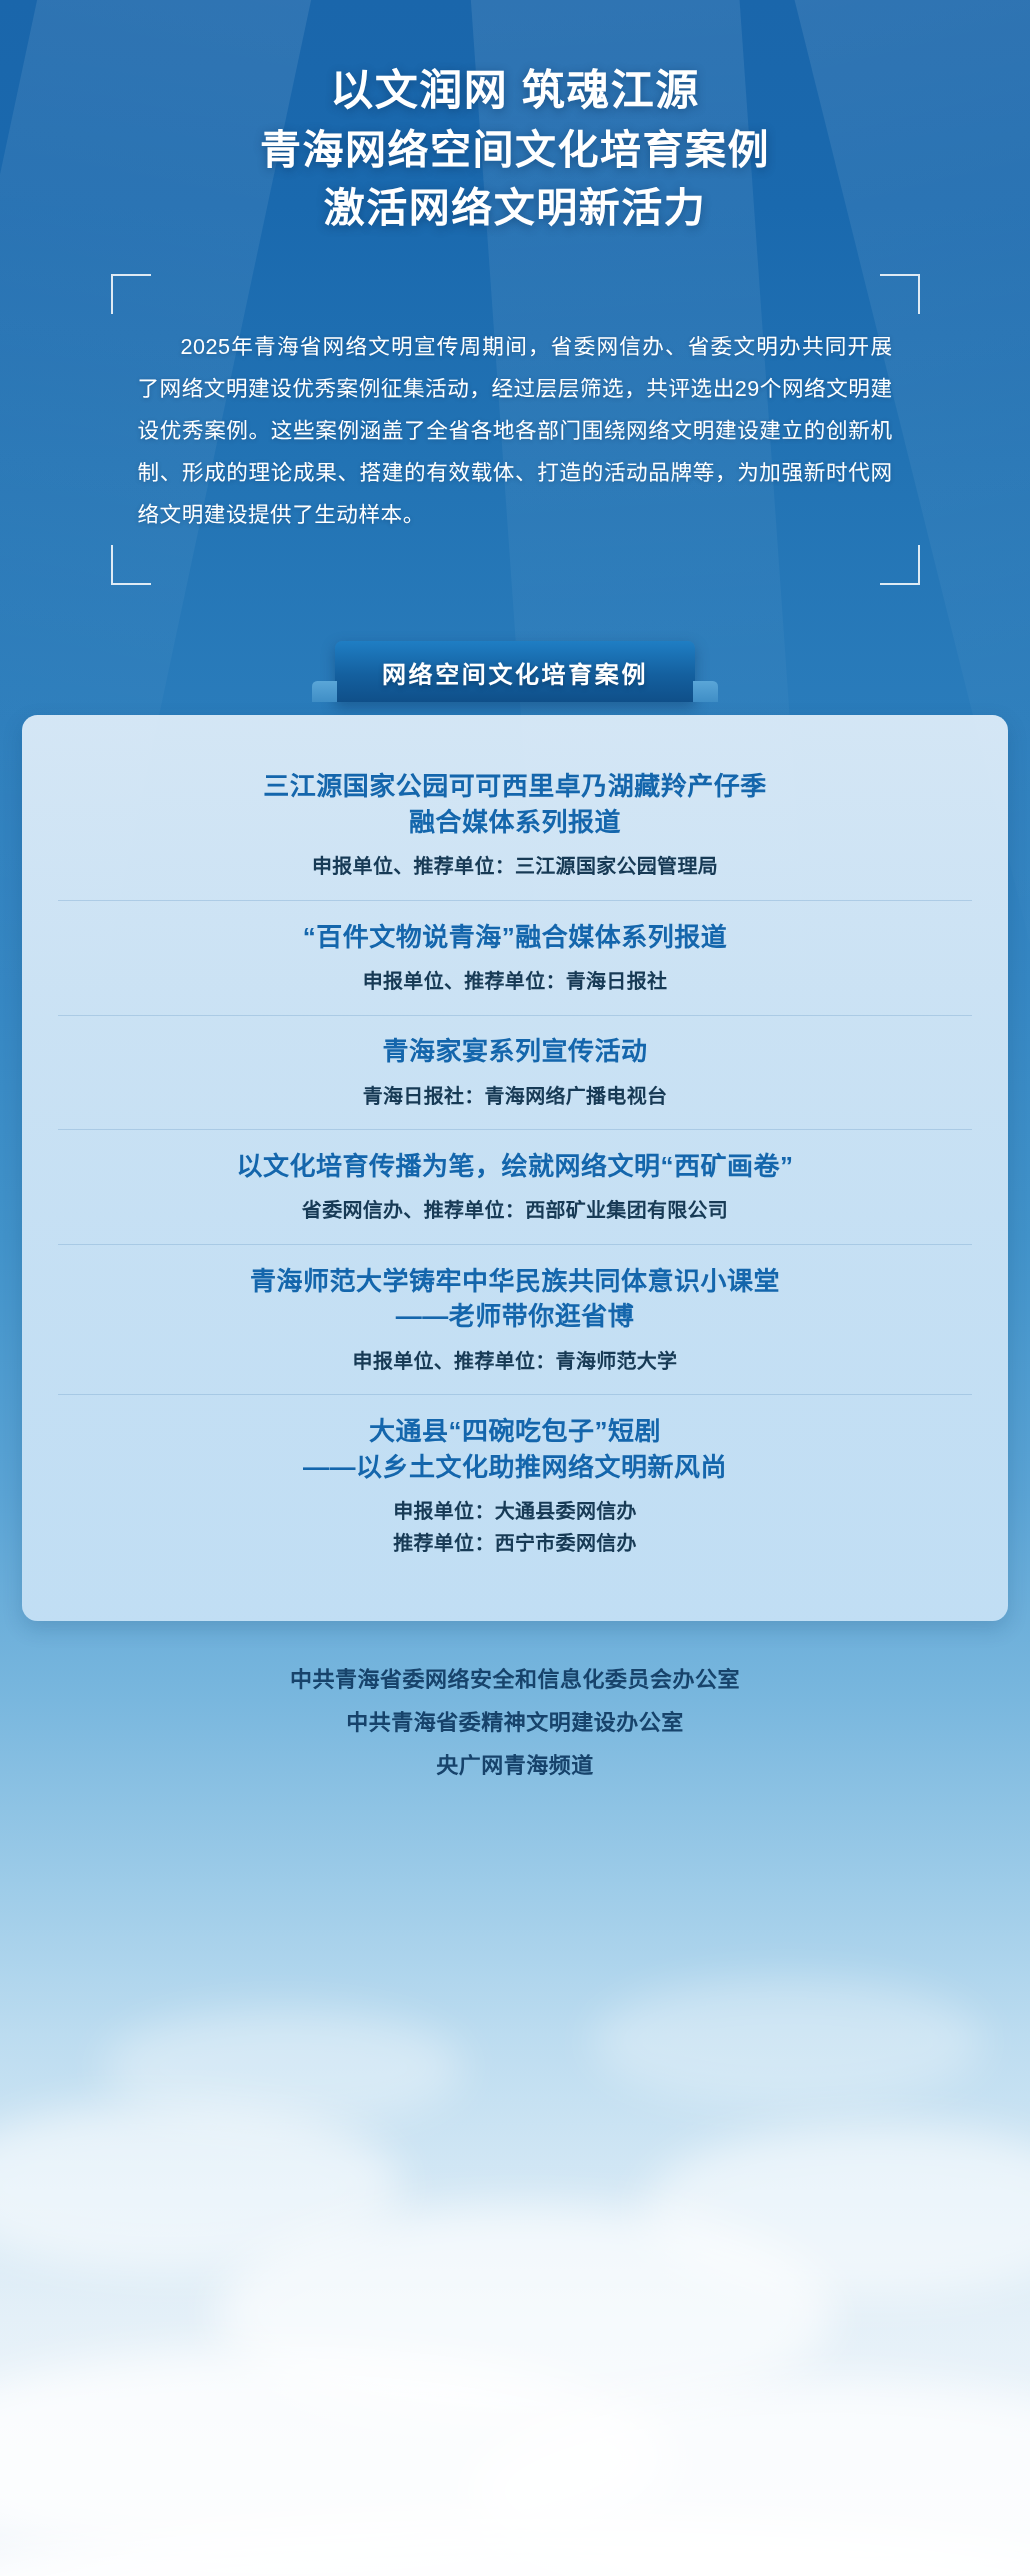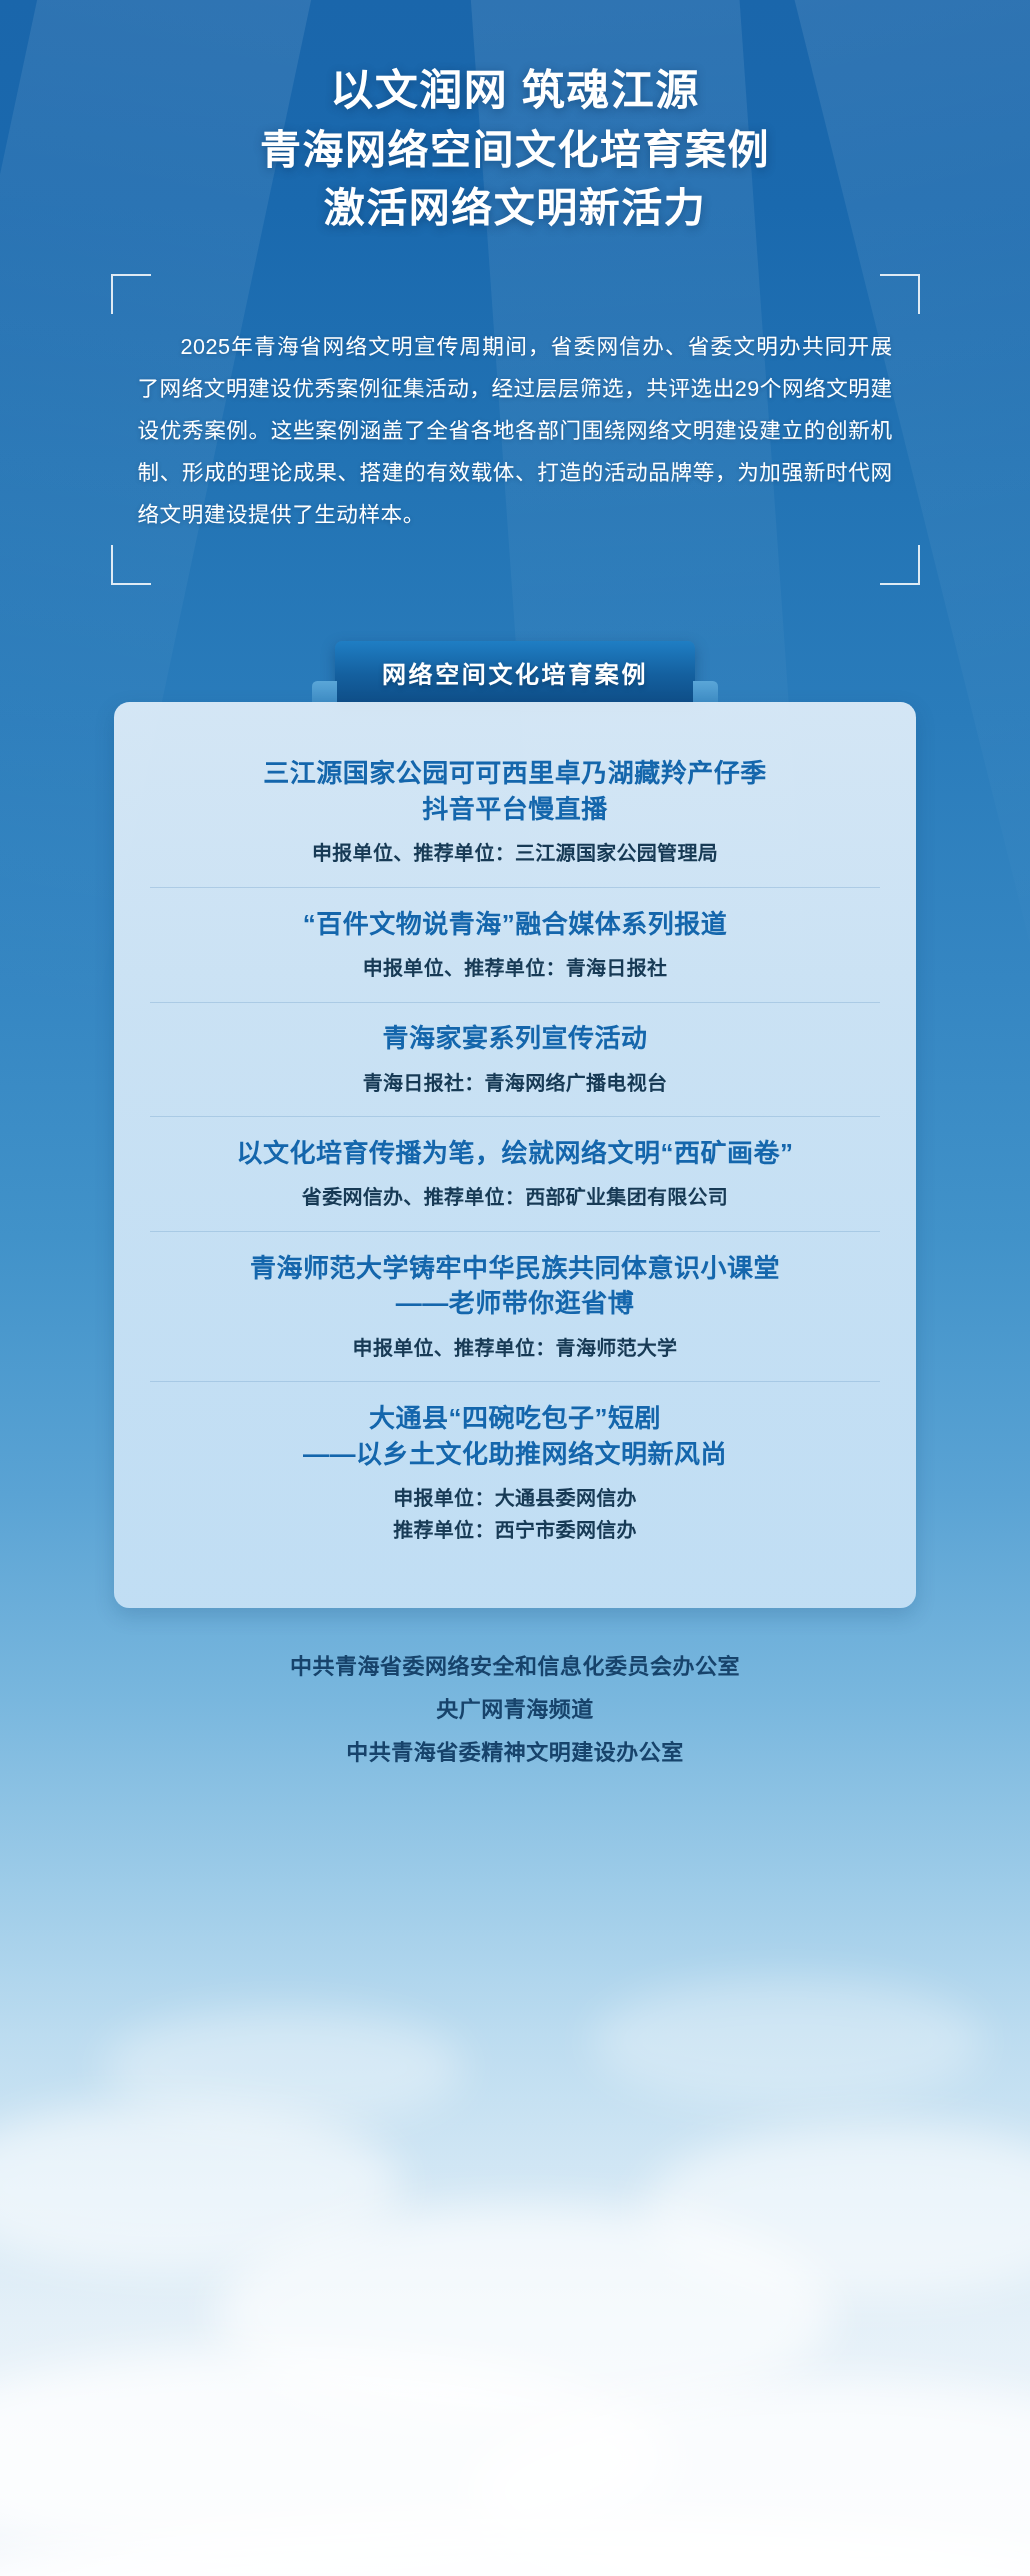--- a/index.html
+++ b/index.html
@@ -150,22 +150,22 @@
     font-size: 24px;
     font-weight: bold;
     letter-spacing: 2.6px;
     white-space: nowrap;
     text-shadow: 0 1.5px 5.2px rgba(3,30,60,0.45);
   }
 
   
   .card {
     position: relative;
-    margin: 0 auto;
-    width: 802px;
+    margin: 13px auto;
+    width: 986px;
     background: linear-gradient(180deg,
         rgba(226,239,250,0.92) 0%,
         rgba(214,233,248,0.92) 35%,
         rgba(206,229,247,0.92) 70%,
         rgba(200,226,246,0.92) 100%);
     border-radius: 15.5px;
     padding: 36px 36px 44px 36px;
     box-sizing: border-box;
     box-shadow: 0 7.2px 20.6px rgba(10, 54, 100, 0.18);
   }
@@ -239,21 +239,21 @@
     <div class="banner">
       <div class="banner-text">网络空间文化培育案例</div>
     </div>
   </div>
 
   <div class="card">
 
     <div class="case">
       <div class="case-title">
         <span class="sub-line">三江源国家公园可可西里卓乃湖藏羚产仔季</span>
-        <span class="sub-line">抖音平台慢直播</span>
+        <span class="sub-line">融合媒体系列报道</span>
       </div>
       <div class="case-meta">
         <span class="meta-line">申报单位、推荐单位：三江源国家公园管理局</span>
       </div>
     </div>
 
     <div class="case">
       <div class="case-title">
         <span class="sub-line">“百件文物说青海”融合媒体系列报道</span>
       </div>
@@ -298,22 +298,22 @@
       <div class="case-meta">
         <span class="meta-line">申报单位：大通县委网信办</span>
         <span class="meta-line">推荐单位：西宁市委网信办</span>
       </div>
     </div>
 
   </div>
 
   <div class="footer">
     <span class="f-line">中共青海省委网络安全和信息化委员会办公室</span>
+    <span class="f-line">中共青海省委精神文明建设办公室</span>
     <span class="f-line">央广网青海频道</span>
-    <span class="f-line">中共青海省委精神文明建设办公室</span>
   </div>
 
   <div class="cloud c6"></div>
   <div class="cloud c7"></div>
   <div class="cloud c1"></div>
   <div class="cloud c3"></div>
   <div class="cloud c2"></div>
   <div class="cloud c4"></div>
   <div class="cloud c5"></div>
   <div class="cloud c8"></div>

